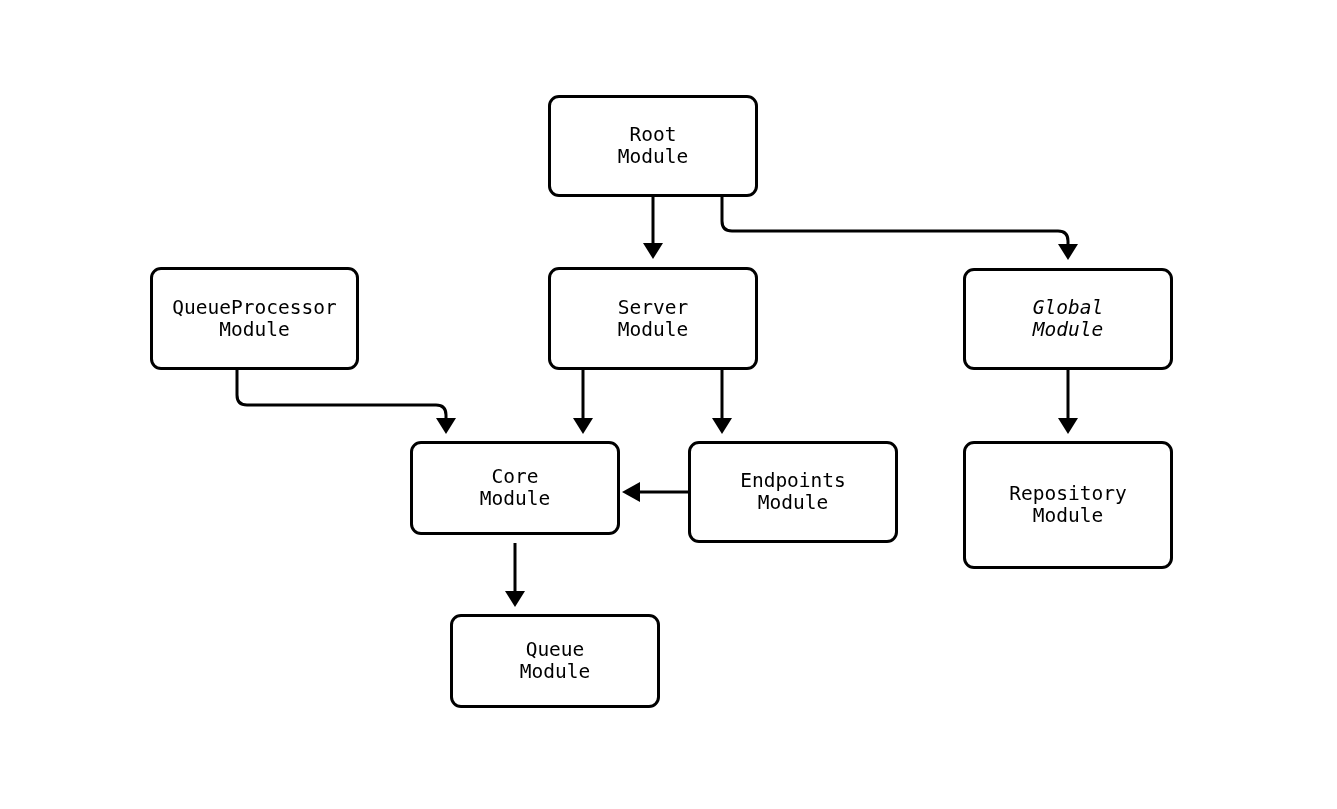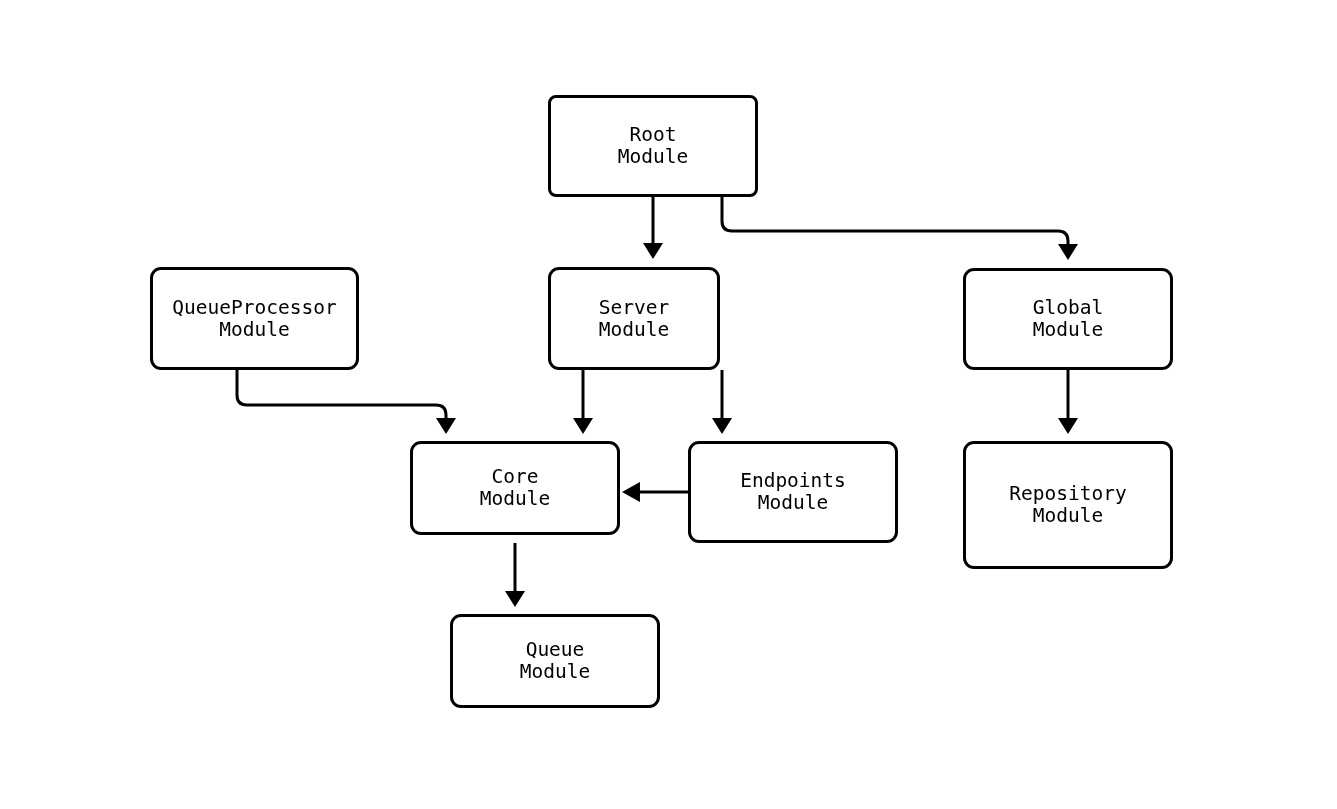--- a/index.html
+++ b/index.html
@@ -95,36 +95,36 @@
       <path d="M 1068 370 L 1068 418" stroke="#000000" stroke-width="3" fill="none" stroke-linecap="butt"></path>
       <path d="M 1058 418 L 1078 418 L 1068 434 z" fill="#000000"></path>
     </g>
 
     <g>
       <path d="M 515 543 L 515 591" stroke="#000000" stroke-width="3" fill="none" stroke-linecap="butt"></path>
       <path d="M 505 591 L 525 591 L 515 607 z" fill="#000000"></path>
     </g>
   </svg>
 
-  <div class="node" style="left:548px; top:95px; width:210px; height:102px;border-radius:8px;">
+  <div class="node" style="left:548px; top:95px; width:210px; height:102px;">
     <span class="node-label">Root
 Module</span>
   </div>
 
   <div class="node" style="left:150px; top:267px; width:209px; height:103px;">
     <span class="node-label">QueueProcessor
 Module</span>
   </div>
 
-  <div class="node" style="left:548px; top:267px; width:172px; height:103px;">
+  <div class="node" style="left:548px; top:267px; width:210px; height:103px;">
     <span class="node-label">Server
 Module</span>
   </div>
 
-  <div class="node" style="left:963px; top:268px; width:210px; height:102px;">
+  <div class="node" style="left:963px; top:268px; width:210px; height:102px;font-style:italic;">
     <span class="node-label">Global
 Module</span>
   </div>
 
   <div class="node" style="left:410px; top:441px; width:210px; height:94px;">
     <span class="node-label">Core
 Module</span>
   </div>
 
   <div class="node" style="left:688px; top:441px; width:210px; height:102px;">

